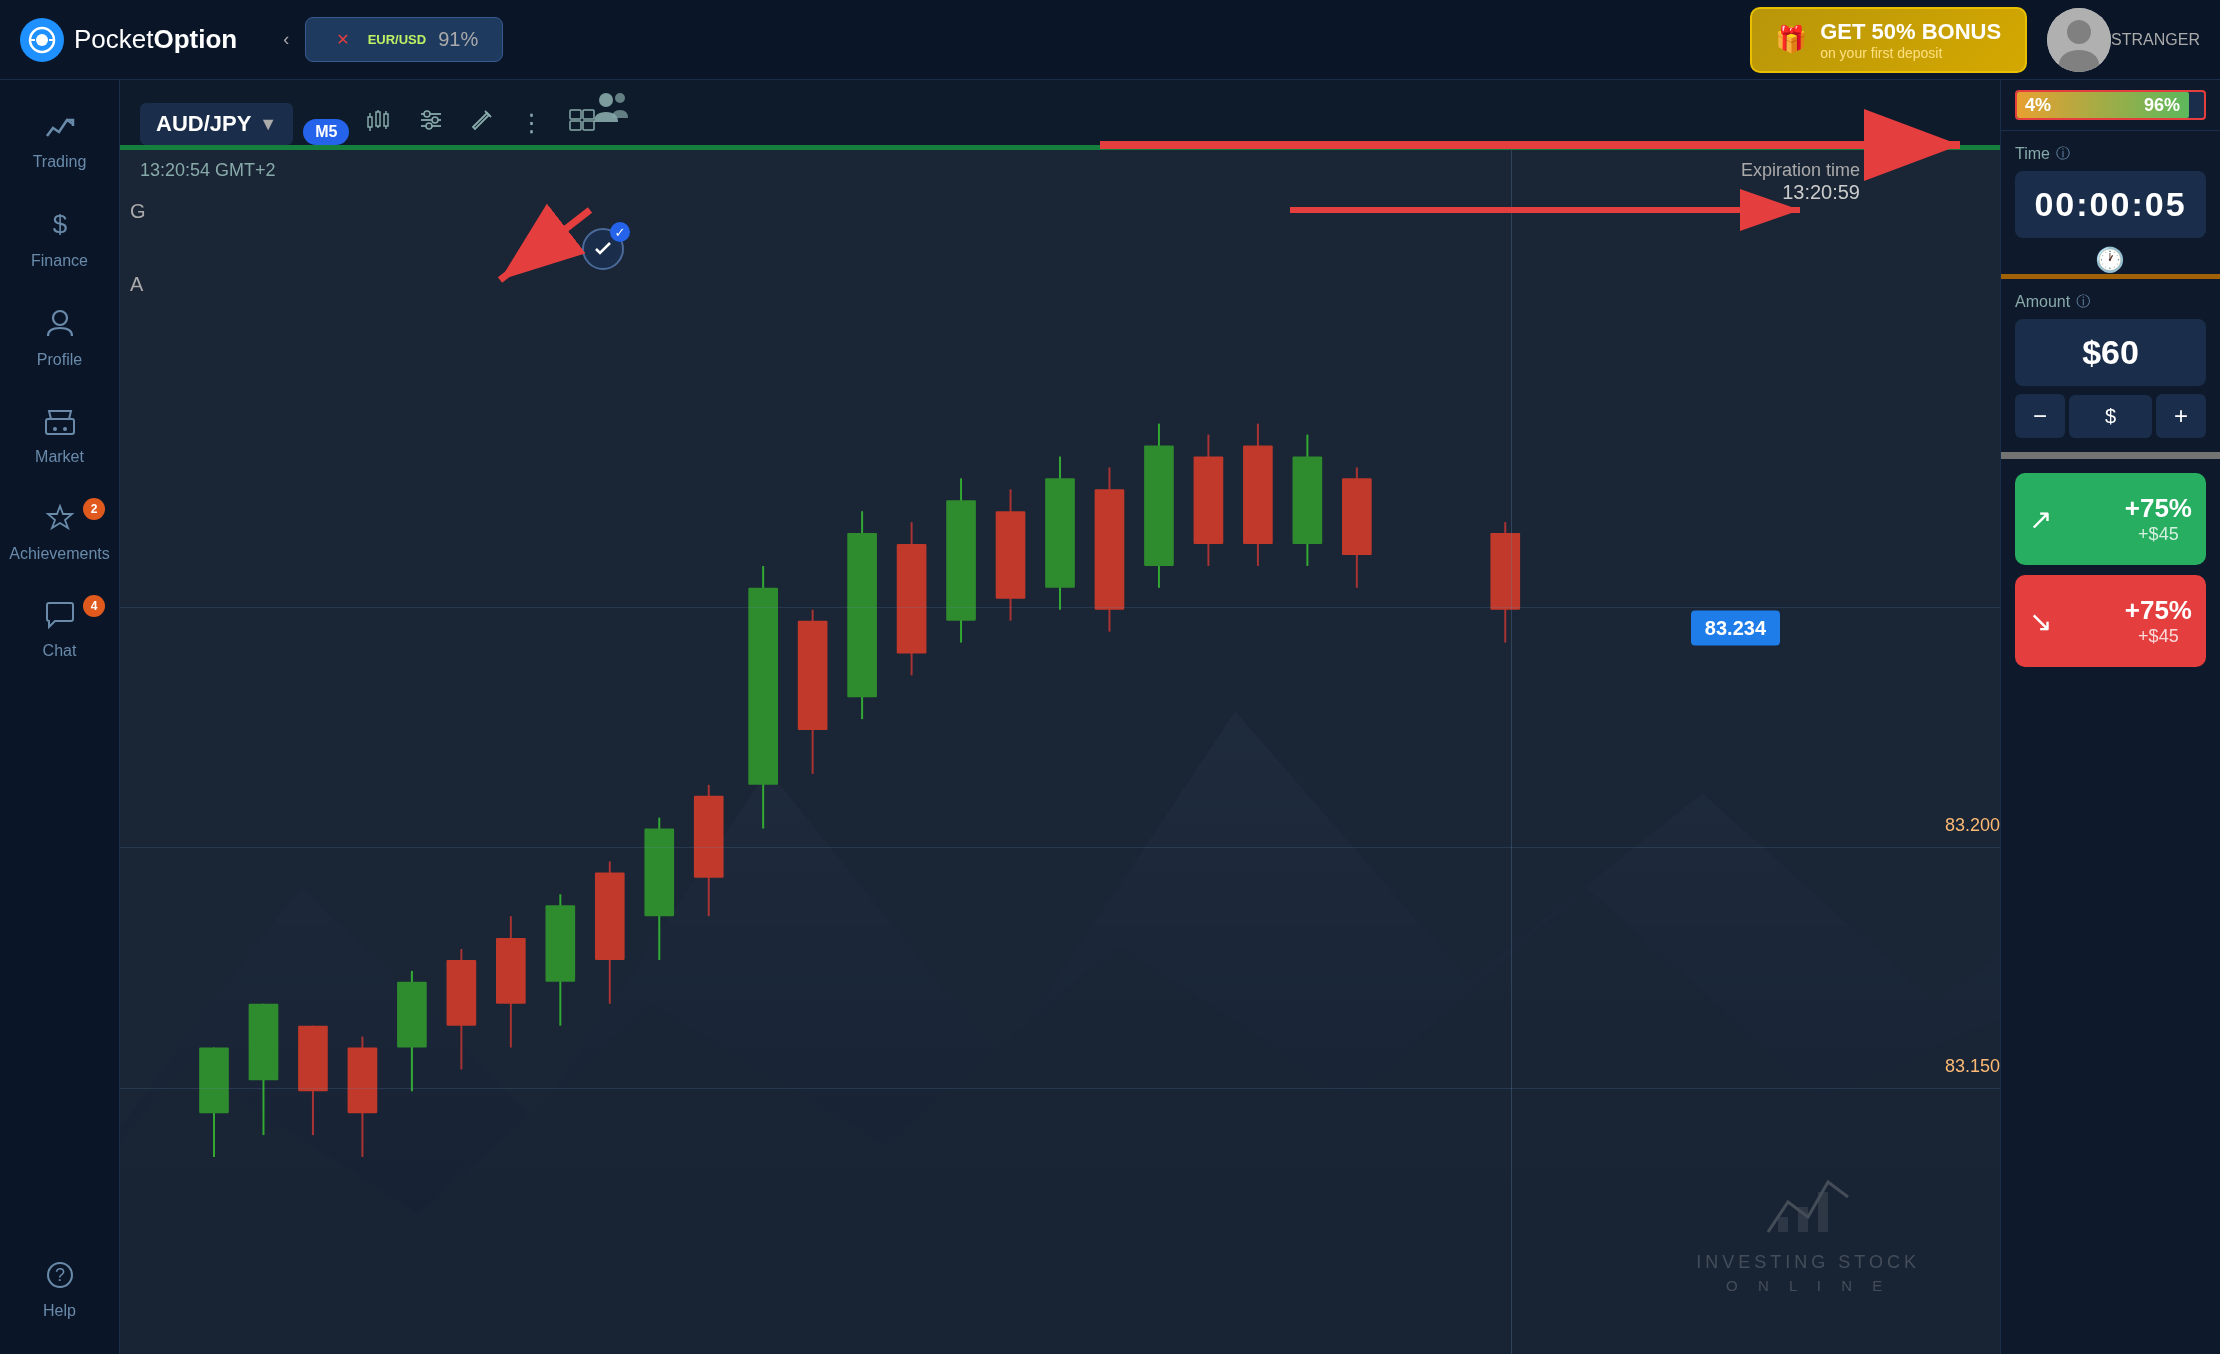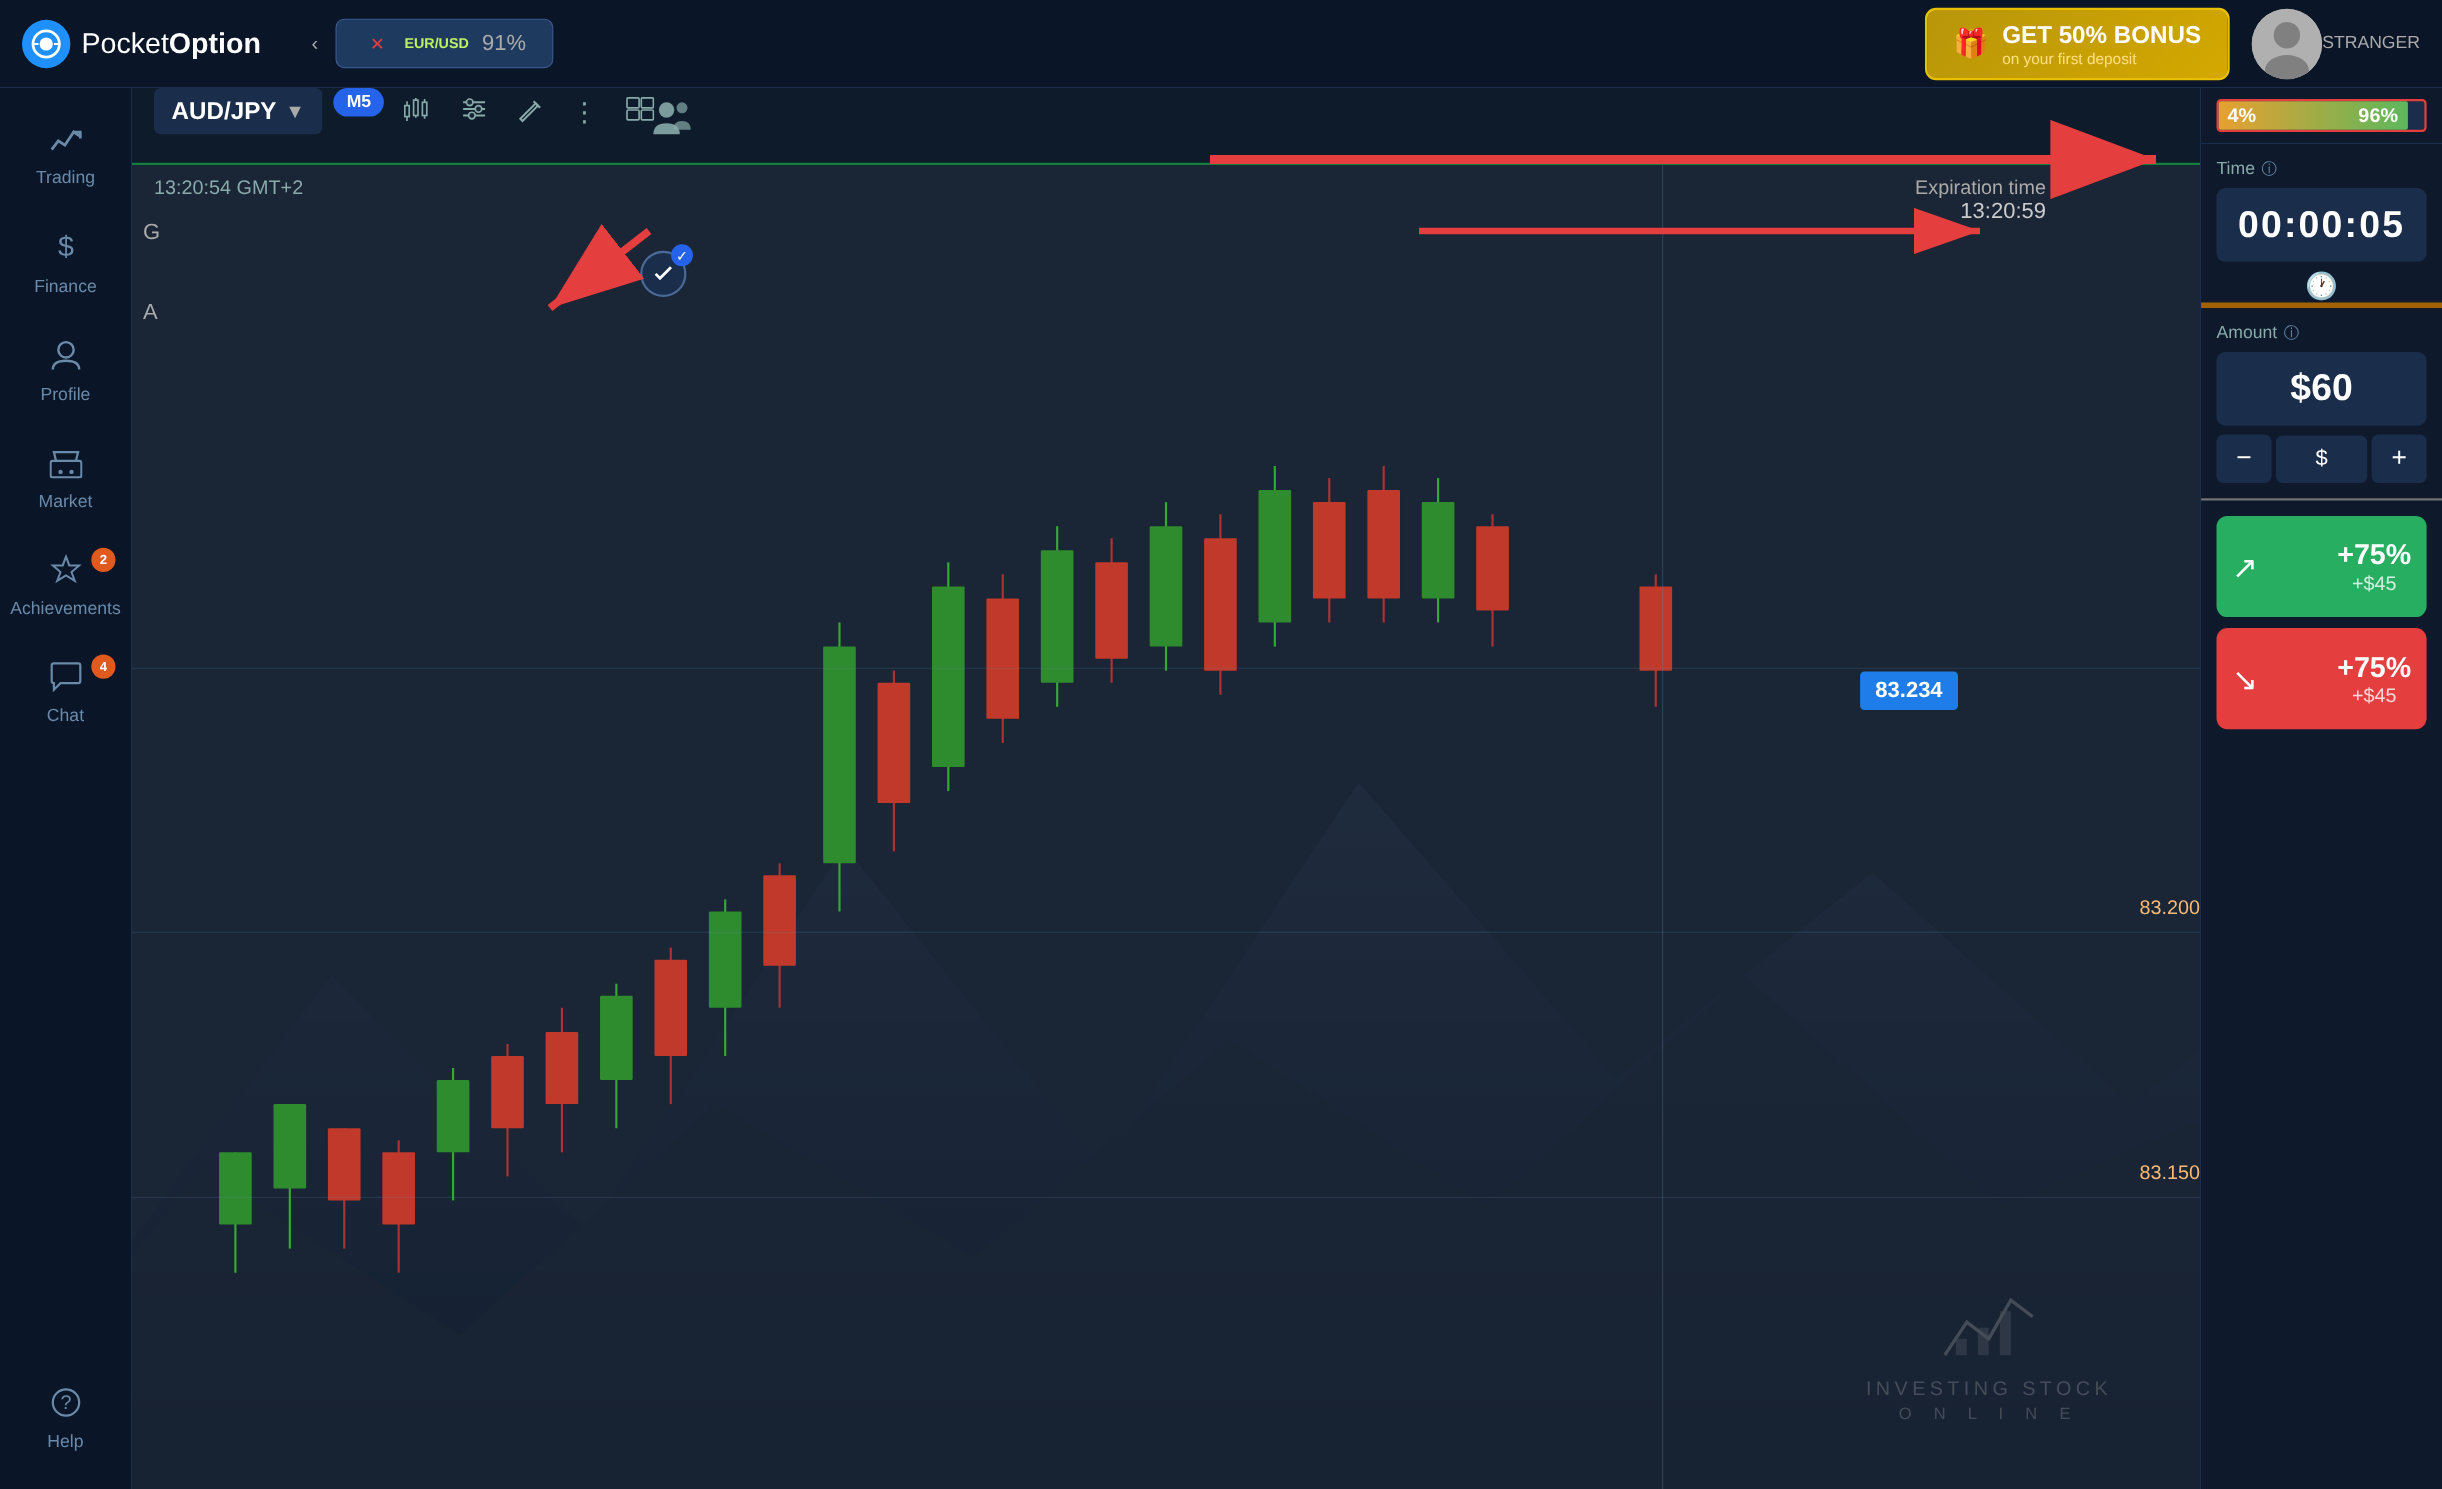--- a/index.html
+++ b/index.html
@@ -77,21 +77,21 @@
     .sidebar-label { font-size: 16px; color: #6a8aaa; }
     .sidebar-badge {
       position: absolute; top: 8px; right: 14px; background: #e05a1e; color: white; border-radius: 50%; width: 22px; height: 22px; display: flex; align-items: center; justify-content: center; font-size: 12px; font-weight: bold;
     }
 
     
     .chart-area {
       flex: 1; background: #1a2535; position: relative; overflow: hidden;
     }
     .chart-toolbar {
-      position: absolute; top: 0; left: 0; right: 0; height: 70px; background: rgba(14,26,43,0.95); display: flex; align-items: flex-start; gap: 10px; padding: 0 20px; z-index: 20; border-bottom: 2px solid #15803d;
+      position: absolute; top: 0; left: 0; right: 0; height: 70px; background: rgba(14,26,43,0.95); display: flex; align-items: flex-end; gap: 10px; padding: 0 20px; z-index: 20; border-bottom: 5px solid #15803d;
     }
     .pair-selector {
       display: flex; align-items: center; gap: 8px; background: #1a2d4a; border-radius: 6px; padding: 8px 16px; cursor: pointer; font-size: 22px; font-weight: 700;
     }
     .pair-dropdown { font-size: 18px; color: #aaa; }
     .timeframe-btn {
       background: #2563eb; border-radius: 14px; padding: 4px 12px; font-size: 16px; font-weight: 600; color: white; border: none; cursor: pointer;
     }
     .toolbar-btn {
       background: transparent; border: none; color: #8aa; cursor: pointer; font-size: 24px; padding: 8px; border-radius: 6px;
@@ -158,21 +158,21 @@
     .time-display {
       background: #1a2d4a; border-radius: 8px; padding: 14px; text-align: center; font-size: 34px; font-weight: 700; color: white; letter-spacing: 2px;
     }
     .time-sub {
       display: flex; justify-content: center; margin-top: 8px;
     }
     .clock-icon { font-size: 24px; color: #8aa; }
 
     
     .amount-section {
-      padding: 14px; border-bottom: 2px solid #737373;
+      padding: 14px; border-bottom: 7px solid #737373;
     }
     .amount-display {
       background: #1a2d4a; border-radius: 8px; padding: 14px; text-align: center; font-size: 34px; font-weight: 700; color: white;
     }
     .amount-controls {
       display: flex; align-items: center; gap: 4px; margin-top: 8px;
     }
     .amount-btn {
       background: #1a2d4a; border: none; color: white; font-size: 24px; width: 50px; height: 44px; border-radius: 6px; cursor: pointer; display: flex; align-items: center; justify-content: center;
     }

